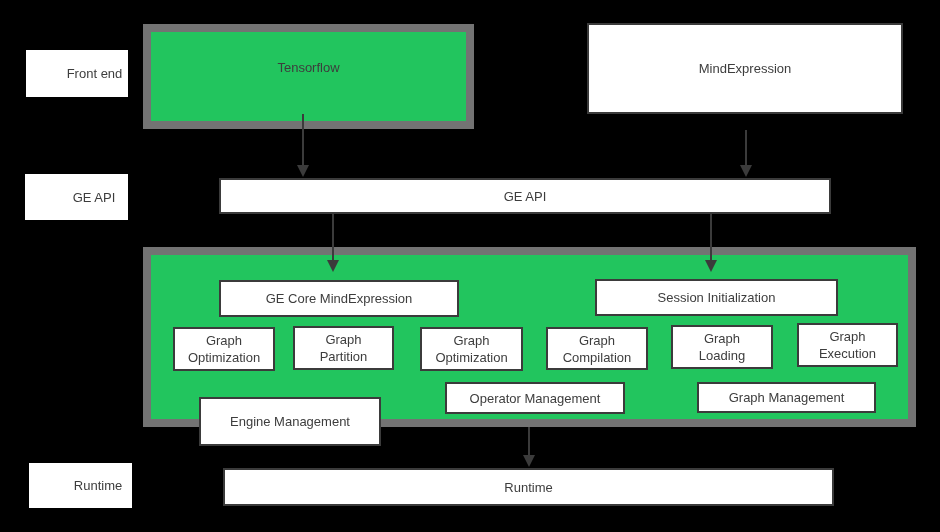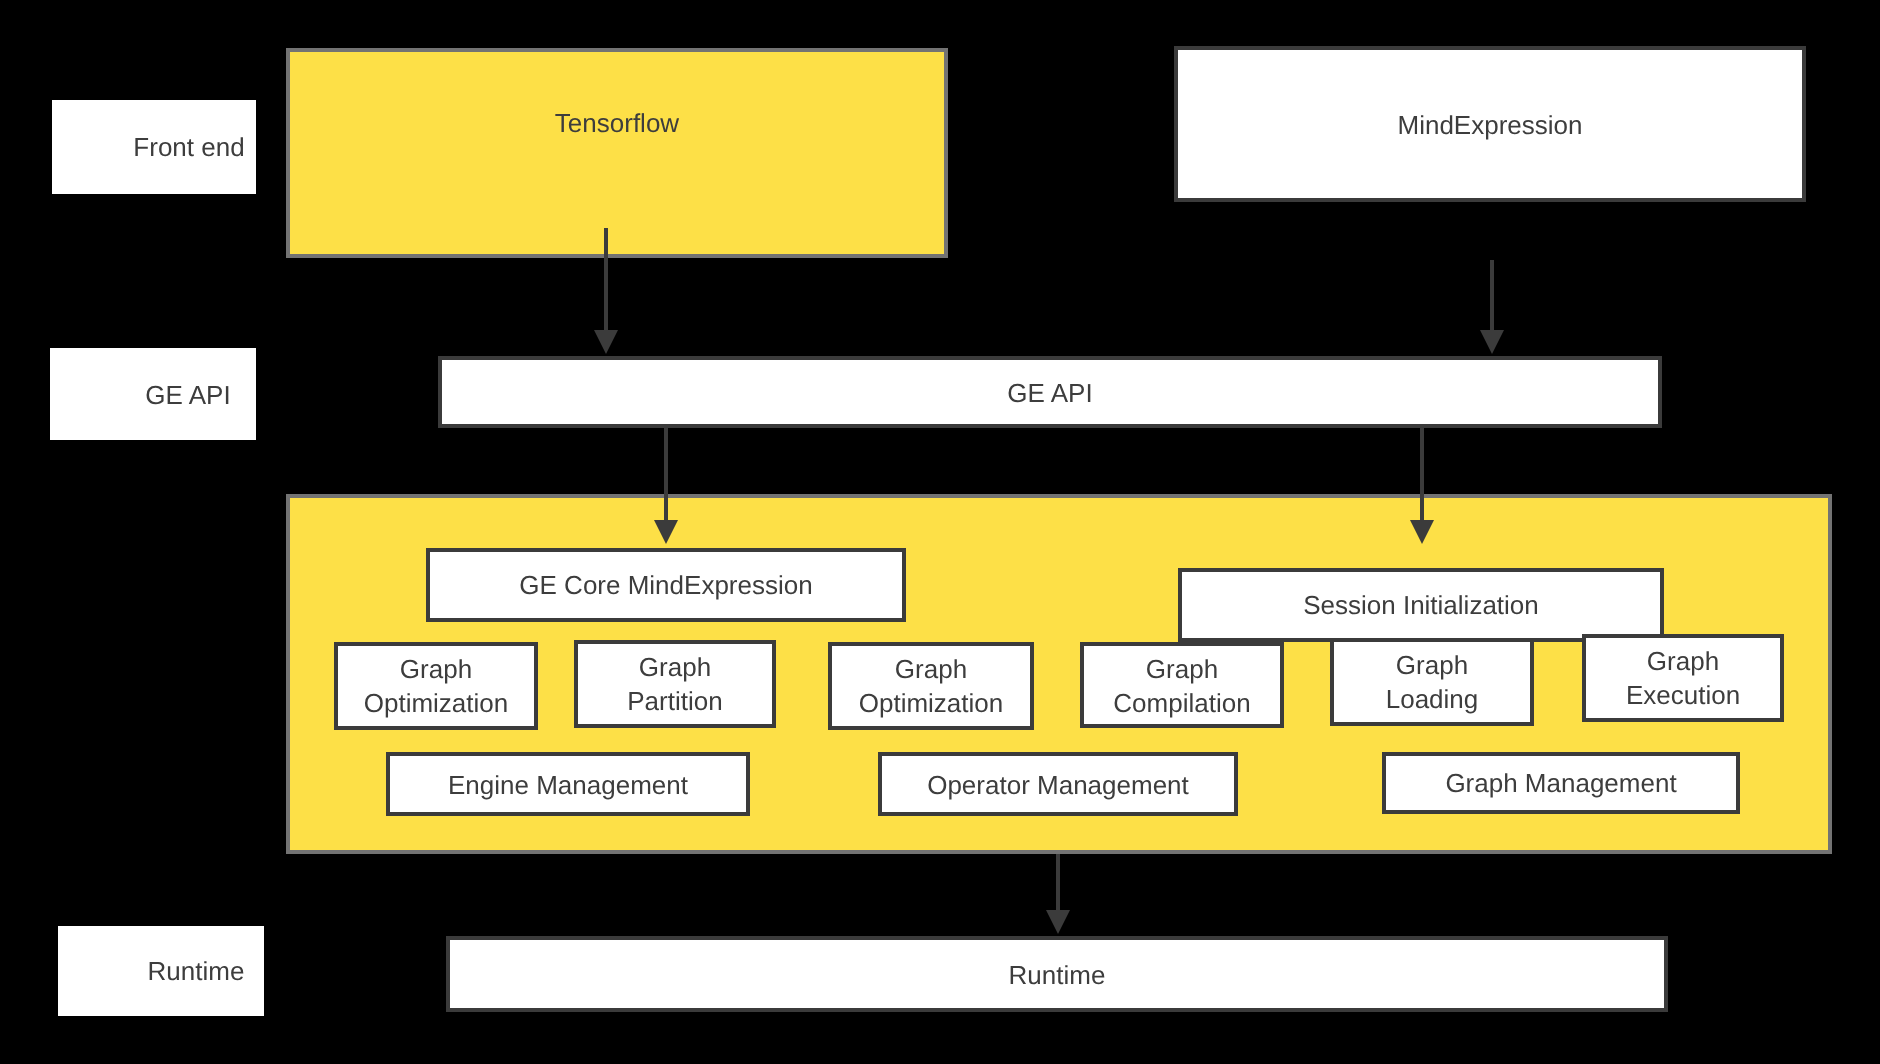--- a/index.html
+++ b/index.html
@@ -23,22 +23,22 @@
     border: 2px solid #3b3b3b;
     box-sizing: border-box;
     display: flex;
     align-items: center;
     justify-content: center;
     text-align: center;
     color: #3d3d3d;
   }
   .container-box {
     position: absolute;
-    background: #fde047;
-    border: 2px solid #737373;
+    background: #22c55e;
+    border: 8px solid #737373;
     box-sizing: border-box;
     display: block;
   }
   .row-label {
     position: absolute;
     background: #ffffff;
     box-sizing: border-box;
     display: flex;
     align-items: center;
     justify-content: center;
@@ -77,28 +77,28 @@
 <div class="canvas">
 
   <div class="row-label" style="left:26px; top:50px; width:102px; height:47px;">Front end</div>
   <div class="row-label" style="left:25px; top:174px; width:103px; height:46px;">GE API</div>
   <div class="row-label" style="left:29px; top:463px; width:103px; height:45px;">Runtime</div>
 
   <div class="container-box" style="left:143px; top:24px; width:331px; height:105px;">
     <div class="tf-title">Tensorflow</div>
   </div>
 
-  <div class="box" style="left:587px; top:23px; width:316px; height:78px;">MindExpression</div>
+  <div class="box" style="left:587px; top:23px; width:316px; height:91px;">MindExpression</div>
 
   <div class="box" style="left:219px; top:178px; width:612px; height:36px;">GE API</div>
 
   <div class="container-box" style="left:143px; top:247px; width:773px; height:180px;">
 
     <div class="box" style="left:68px; top:25px; width:240px; height:37px;">GE Core MindExpression</div>
-    <div class="box" style="left:444px; top:35px; width:243px; height:37px;">Session Initialization</div>
+    <div class="box" style="left:444px; top:24px; width:243px; height:37px;">Session Initialization</div>
 
     <div class="box two-line" style="left:22px; top:72px; width:102px; height:44px;">
       <div>
         <span>Graph</span>
         <span>Optimization</span>
       </div>
     </div>
     <div class="box two-line" style="left:142px; top:71px; width:101px; height:44px;">
       <div>
         <span>Graph</span>
@@ -123,21 +123,21 @@
         <span>Loading</span>
       </div>
     </div>
     <div class="box two-line" style="left:646px; top:68px; width:101px; height:44px;">
       <div>
         <span>Graph</span>
         <span>Execution</span>
       </div>
     </div>
 
-    <div class="box" style="left:48px; top:127px; width:182px; height:32px;text-align:right;">Engine Management</div>
+    <div class="box" style="left:48px; top:142px; width:182px; height:49px;text-align:right;">Engine Management</div>
     <div class="box" style="left:294px; top:127px; width:180px; height:32px;">Operator Management</div>
     <div class="box" style="left:546px; top:127px; width:179px; height:31px;">Graph Management</div>
   </div>
 
   <div class="box" style="left:223px; top:468px; width:611px; height:38px;">Runtime</div>
 
   <div class="arrow" style="left:302px; top:114px; height:51px;"></div>
   <div class="arrow" style="left:745px; top:130px; height:35px;"></div>
   <div class="arrow" style="left:332px; top:214px; height:46px;"></div>
   <div class="arrow" style="left:710px; top:214px; height:46px;"></div>

